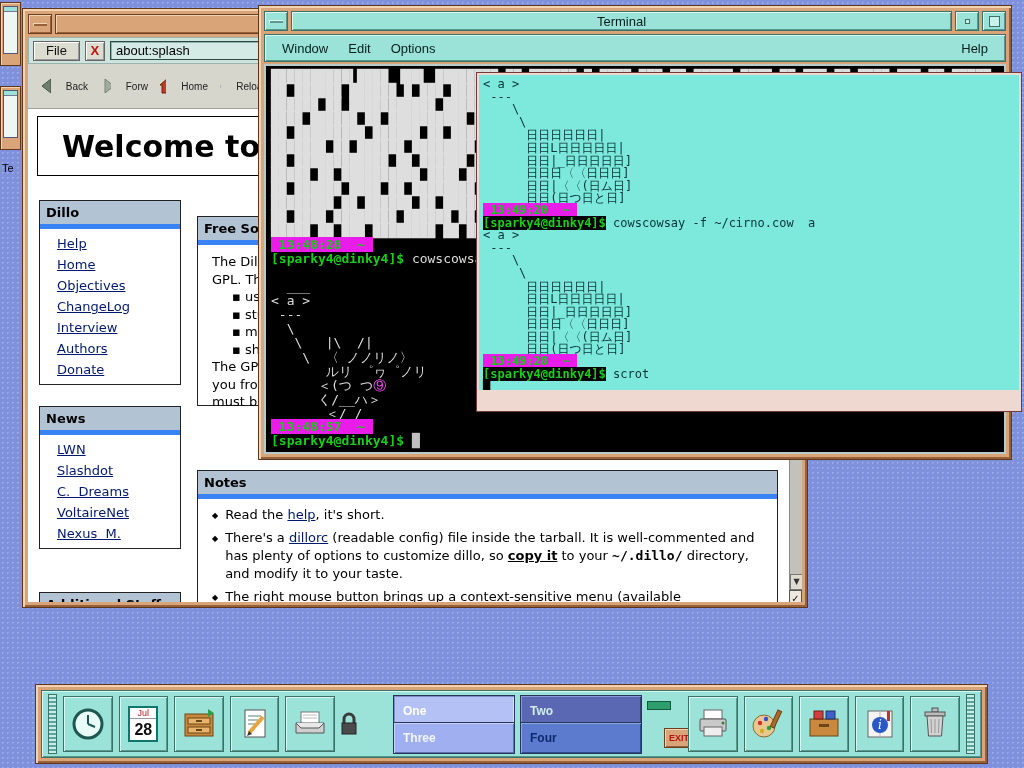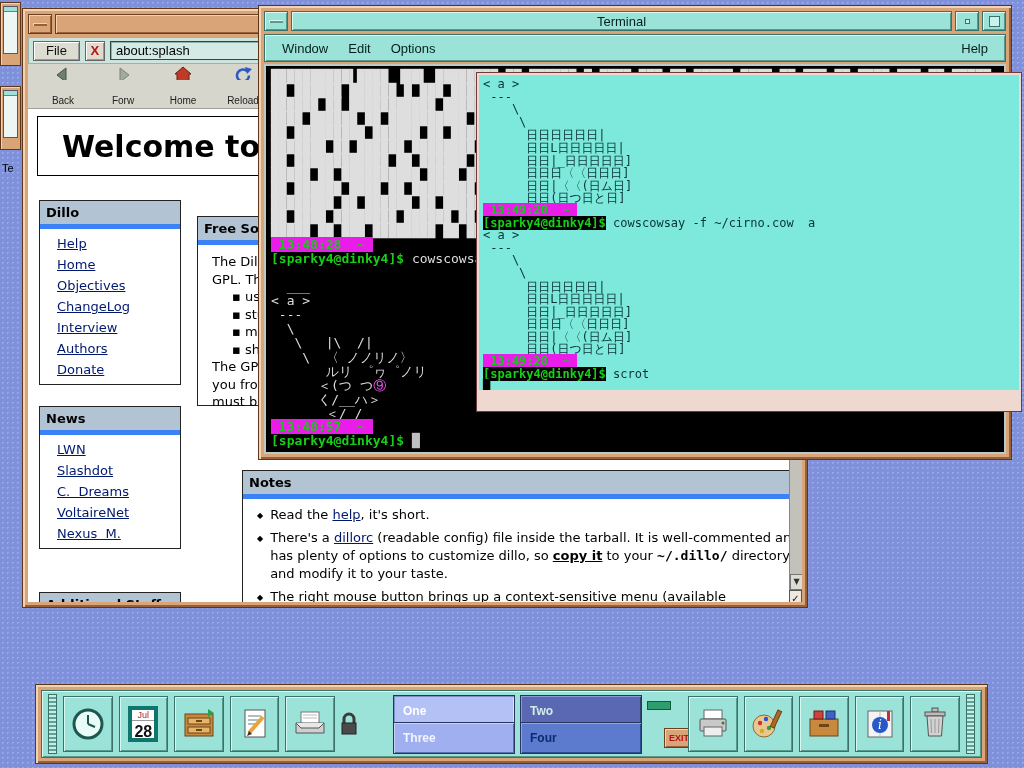--- a/index.html
+++ b/index.html
@@ -39,36 +39,36 @@
     display:flex; align-items:center; gap:5px; padding:0 4px; }
   .dillo-file { height:20px; padding:0 12px; font-size:13px; color:#111; cursor:pointer;
     background:#dcdcd0; border:1px solid #666; box-shadow:inset 1px 1px 0 #fff, inset -1px -1px 0 #999; }
   .dillo-close { width:20px; height:20px; font-weight:bold; font-size:13px; color:#c01010; cursor:pointer;
     background:#dcdcd0; border:1px solid #666; box-shadow:inset 1px 1px 0 #fff, inset -1px -1px 0 #999;
     display:flex; align-items:center; justify-content:center; }
   .dillo-url { width:640px; height:19px; background:#d4ebe5; border:1px solid #2a4a44;
     box-shadow:inset 1px 1px 0 #8fb3ac; font-size:13px; color:#000; padding:0 5px; line-height:17px; cursor:text; }
   .dillo-toolbar { height:45px; background:#d6d6cc; border-bottom:1px solid #a0a096;
     display:flex; align-items:center; gap:10px; padding:0 10px; }
-  .tbtn { width:50px; height:40px; display:flex; flex-direction:column; align-items:center;
+  .tbtn { width:50px; height:40px; display:flex; flex-direction:row; align-items:center;
     justify-content:center; gap:15px; font-size:10px; color:#222; cursor:pointer; }
   .dillo-content { position:relative; flex:1; background:#fff; overflow:hidden; font-family:"DejaVu Sans", sans-serif; }
   .welcome-box { position:absolute; left:9px; top:7px; width:742px; height:60px; border:1px solid #000;
     display:flex; align-items:center; padding-left:24px; font-weight:bold; font-size:30px; color:#000; }
   .dbox { position:absolute; border:1px solid #222; background:#fff; }
   .dbox-h { background:#b2c3d3; border-bottom:5px solid #3b82f6; font-weight:bold; font-size:13px;
     color:#000; padding:4px 6px; white-space:nowrap; overflow:hidden; }
   .dbox-b { padding:4px 0; }
   .dlink { color:#00186e; text-decoration:underline; font-size:13px; padding:3px 0 3px 17px;
     cursor:pointer; white-space:pre; }
   #box-dillo { left:11px; top:91px; width:142px; }
   #box-news  { left:11px; top:297px; width:142px; }
   #box-add   { left:11px; top:483px; width:142px; height:36px; }
   #box-free  { left:169px; top:107px; width:581px; height:190px; }
-  #box-notes { left:169px; top:361px; width:581px; height:160px;margin-left:45px; }
+  #box-notes { left:169px; top:361px; width:581px; height:160px; }
   .free-body { padding:8px 14px; font-size:13px; line-height:1.35; color:#000; }
   .fbullet { padding-left:20px; }
   .note-item { display:flex; gap:7px; font-size:13px; line-height:1.38; color:#000; padding:3px 10px 2px 14px; }
   .nbul { font-size:8px; margin-top:4px; }
   .seg-link { color:#00186e; text-decoration:underline; cursor:pointer; }
   .seg-bold { font-weight:bold;text-decoration:underline; }
   .seg-mono { font-family:"DejaVu Sans Mono", monospace; font-weight:bold; }
   .dscroll { position:absolute; left:761px; top:0; width:14px; height:497px;
     background:#c2c2ba; border-left:1px solid #888; }
   .dthumb { position:absolute; left:1px; top:2px; width:11px; height:200px; background:#dcdcd2;
@@ -115,21 +115,21 @@
   #panel { left:35px; top:684px; width:953px; height:80px; z-index:5; }
   .panel-inner { height:100%; background:#9be3d9; border:1px solid #3c7168;
     box-shadow:inset 1px 1px 0 #d8f8f2, inset -1px -1px 0 #58998e;
     display:flex; align-items:center; padding:0 3px; }
   .grip { width:9px; height:60px; margin:0 3px;
     background:repeating-linear-gradient(0deg,#c3efe8 0 2px,#61a196 2px 4px); border:1px solid #3c7168; cursor:grab; }
   .picon { width:50px; height:56px; margin:0 3px; display:flex; align-items:center; justify-content:center;
     cursor:pointer; background:#9be3d9; border:1px solid #3c7168;
     box-shadow:inset 1px 1px 0 #d8f8f2, inset -1px -1px 0 #58998e; }
   .spacer { flex:1; }
-  .cal { width:30px; height:36px; background:#fff; border:4px solid #0f766e; text-align:center; }
+  .cal { width:30px; height:36px; background:#fff; border:2px solid #0f766e; text-align:center; }
   .cal-m { display:block; font-size:9px; color:#b02020; border-bottom:1px solid #999; }
   .cal-d { display:block; font-size:16px; font-weight:bold; color:#111; margin-top:2px; }
   .switcher { display:grid; grid-template-columns:22px 122px 122px 32px; grid-template-rows:24px 24px;
     gap:3px 5px; align-items:center; margin:0 6px; }
   .ws { height:32px; border:1px solid #27355e; font-weight:bold; font-size:12px;
     display:flex; align-items:center; padding-left:9px; cursor:pointer; }
   .ws-one   { background:#b4c1f4; color:#ffffff; box-shadow:inset 1px 1px 0 #7e8cc9, inset -1px -1px 0 #dde3fc; }
   .ws-two   { background:#5a68b4; color:#cfeee8; box-shadow:inset 1px 1px 0 #8b97d6, inset -1px -1px 0 #35406e; }
   .ws-three { background:#9fafef; color:#f2f5ff; box-shadow:inset 1px 1px 0 #c9d3f8, inset -1px -1px 0 #5f6fae; }
   .ws-four  { background:#5c7ace; color:#0d2a6e; box-shadow:inset 1px 1px 0 #8da6e4, inset -1px -1px 0 #314a8c; }

